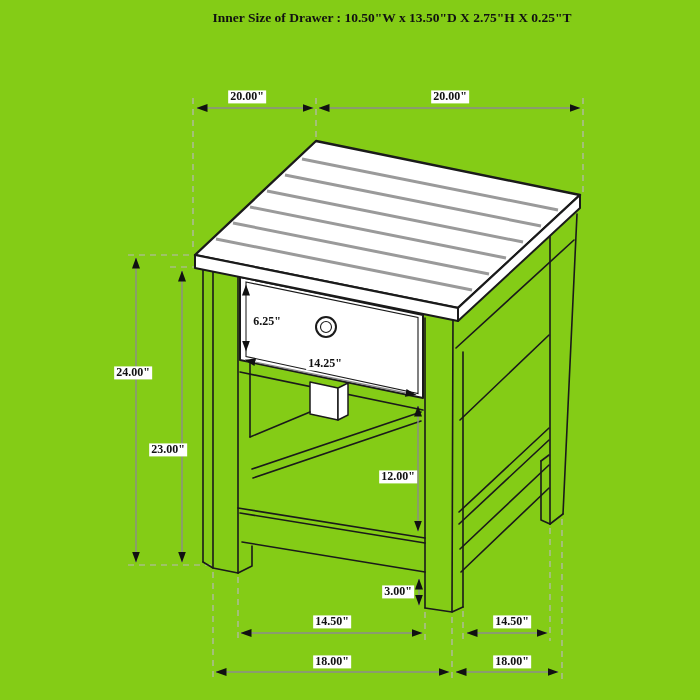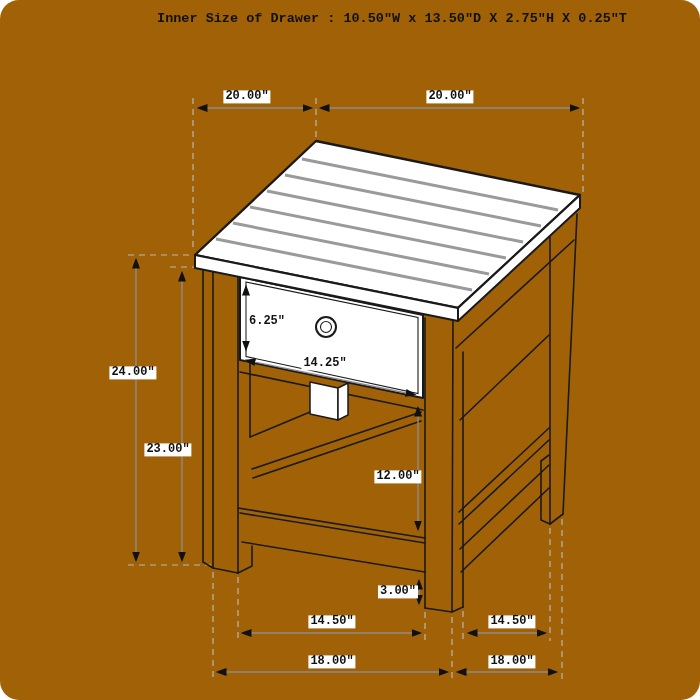--- a/index.html
+++ b/index.html
@@ -1,18 +1,18 @@
 <!DOCTYPE html>
 <html><head>
 <meta charset="utf-8">
 <style>
   html,body{margin:0;padding:0;background:#fff;}
   .wrap{
-    position:relative;width:700px;height:700px;background:#a16207;
-    font-family:Liberation Mono, monospace;overflow:hidden;border-radius:19px;
+    position:relative;width:700px;height:700px;background:#84cc16;
+    font-family:Liberation Serif, serif;overflow:hidden;
   }
   svg{position:absolute;left:0;top:0;}
   .ln{stroke:#1a1a1a;stroke-width:1.6;fill:none;stroke-linecap:round;stroke-linejoin:round;}
   .face{stroke:#1a1a1a;stroke-width:2;fill:#ffffff;stroke-linejoin:round;}
   .thin{stroke:#1a1a1a;stroke-width:1.1;fill:none;}
   .plank{stroke:#9a9a9a;stroke-width:3;fill:none;stroke-linecap:butt;}
   .dim{stroke:#8c8c8c;stroke-width:1.4;fill:none;}
   .ext{stroke:#b8b8b8;stroke-width:1.2;fill:none;stroke-dasharray:6 5;}
   .label{
     position:absolute;transform:translate(-50%,-50%);

